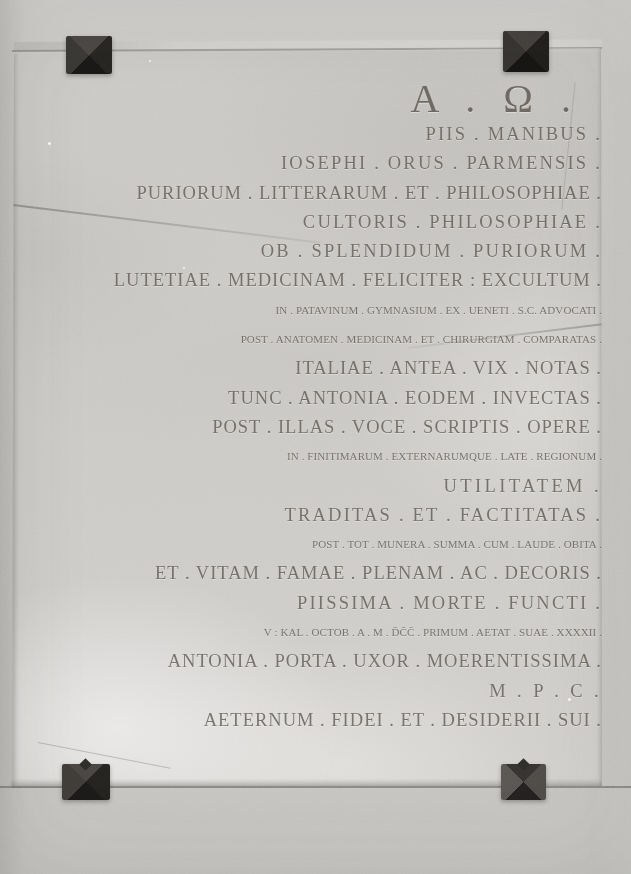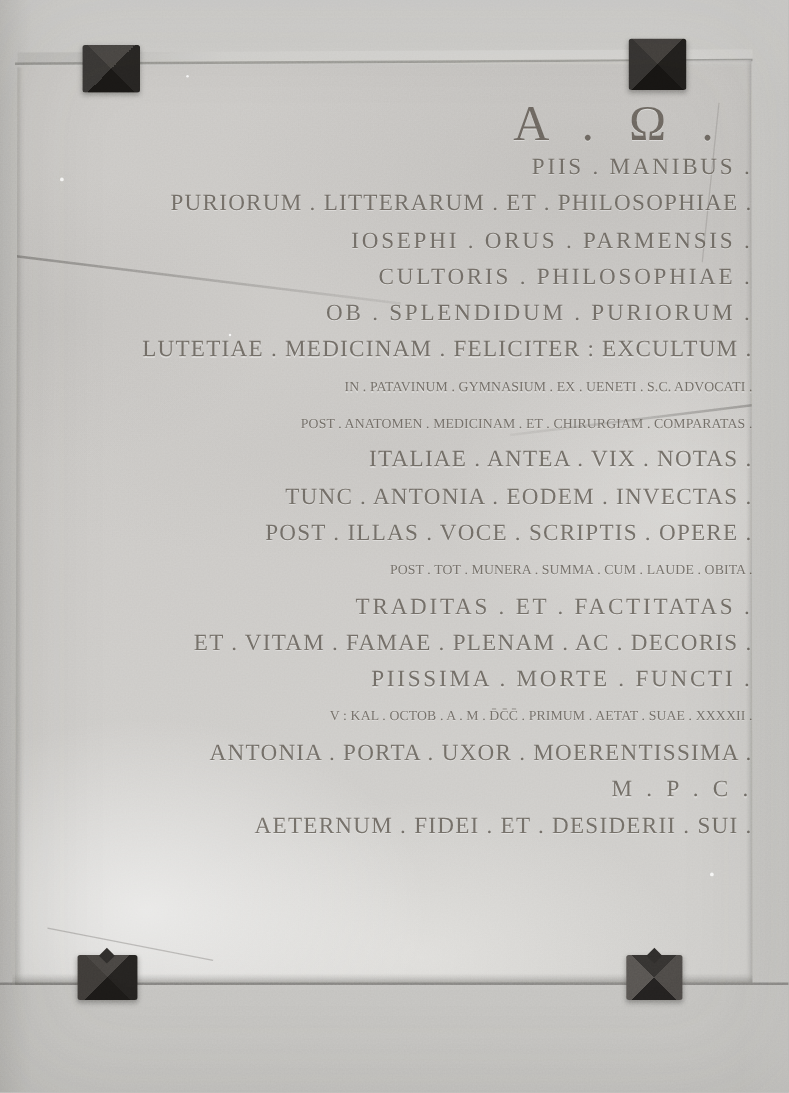--- a/index.html
+++ b/index.html
@@ -121,32 +121,34 @@
     <div class="crack c4"></div>
     <div class="speck s1"></div>
     <div class="speck s2"></div>
     <div class="speck s3"></div>
     <div class="speck s4"></div>
 
     <div class="inscription">
       <div class="heading">A . Ω .</div>
       <div>
           <div class="line med">PIIS . MANIBUS .</div>
+          <div class="line med">IOSEPHI . ORUS . PARMENSIS .</div>
           <div class="line ">PURIORUM . LITTERARUM . ET . PHILOSOPHIAE .</div>
-          <div class="line med">IOSEPHI . ORUS . PARMENSIS .</div>
           <div class="line med">CULTORIS . PHILOSOPHIAE .</div>
           <div class="line med">OB . SPLENDIDUM . PURIORUM .</div>
           <div class="line ">LUTETIAE . MEDICINAM . FELICITER : EXCULTUM .</div>
           <div class="line tight">IN . PATAVINUM . GYMNASIUM . EX . UENETI . S.C. ADVOCATI .</div>
           <div class="line tight">POST . ANATOMEN . MEDICINAM . ET . CHIRURGIAM . COMPARATAS .</div>
           <div class="line ">ITALIAE . ANTEA . VIX . NOTAS .</div>
           <div class="line ">TUNC . ANTONIA . EODEM . INVECTAS .</div>
           <div class="line ">POST . ILLAS . VOCE . SCRIPTIS . OPERE .</div>
+          <div class="line tight">IN . FINITIMARUM . EXTERNARUMQUE . LATE . REGIONUM .</div>
+          <div class="line wide">UTILITATEM .</div>
+          <div class="line med">TRADITAS . ET . FACTITATAS .</div>
           <div class="line tight">POST . TOT . MUNERA . SUMMA . CUM . LAUDE . OBITA .</div>
-          <div class="line med">TRADITAS . ET . FACTITATAS .</div>
           <div class="line ">ET . VITAM . FAMAE . PLENAM . AC . DECORIS .</div>
           <div class="line med">PIISSIMA . MORTE . FUNCTI .</div>
           <div class="line tight">V : KAL . OCTOB . A . M . D̄C̄C̄ . PRIMUM . AETAT . SUAE . XXXXII .</div>
           <div class="line ">ANTONIA . PORTA . UXOR . MOERENTISSIMA .</div>
           <div class="line wide">M . P . C .</div>
           <div class="line ">AETERNUM . FIDEI . ET . DESIDERII . SUI .</div>
         </div>
     </div>
   </div>
 

